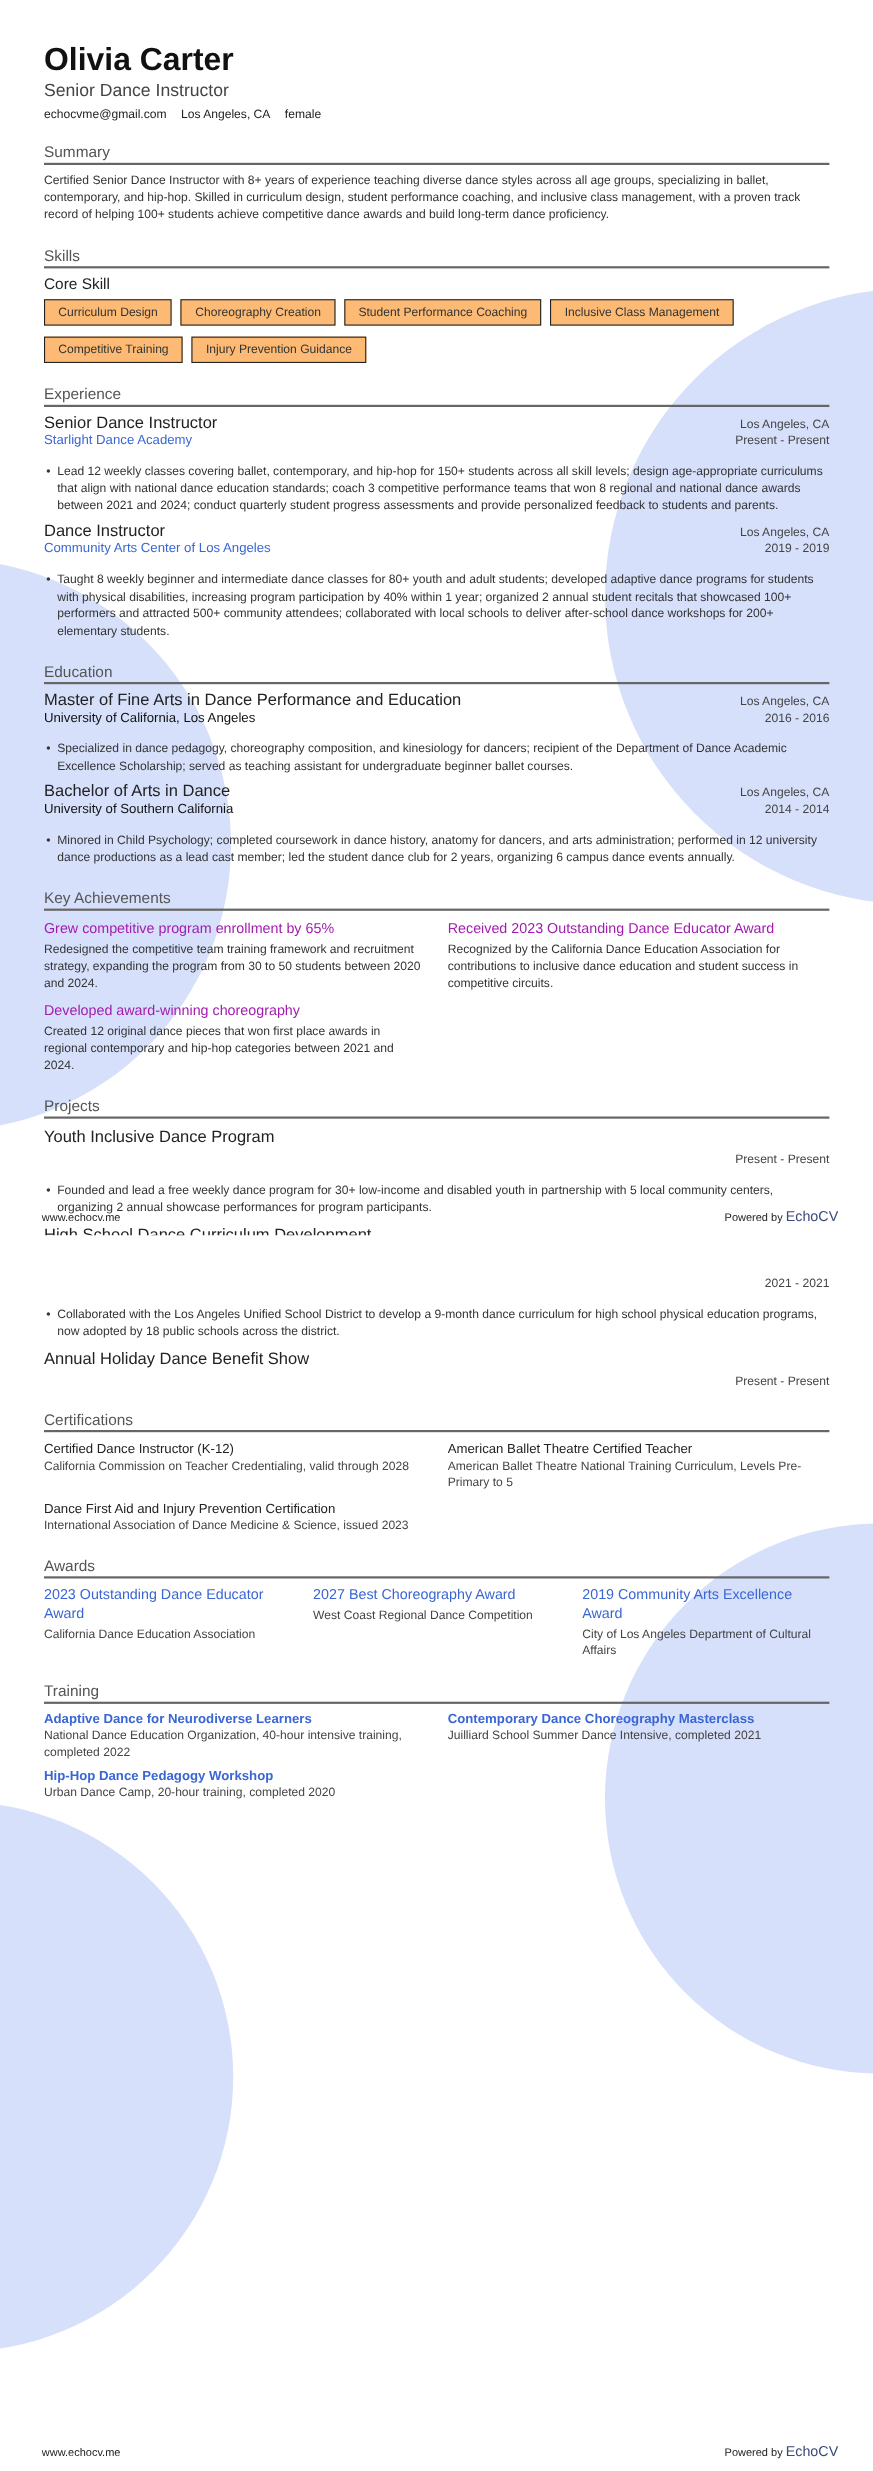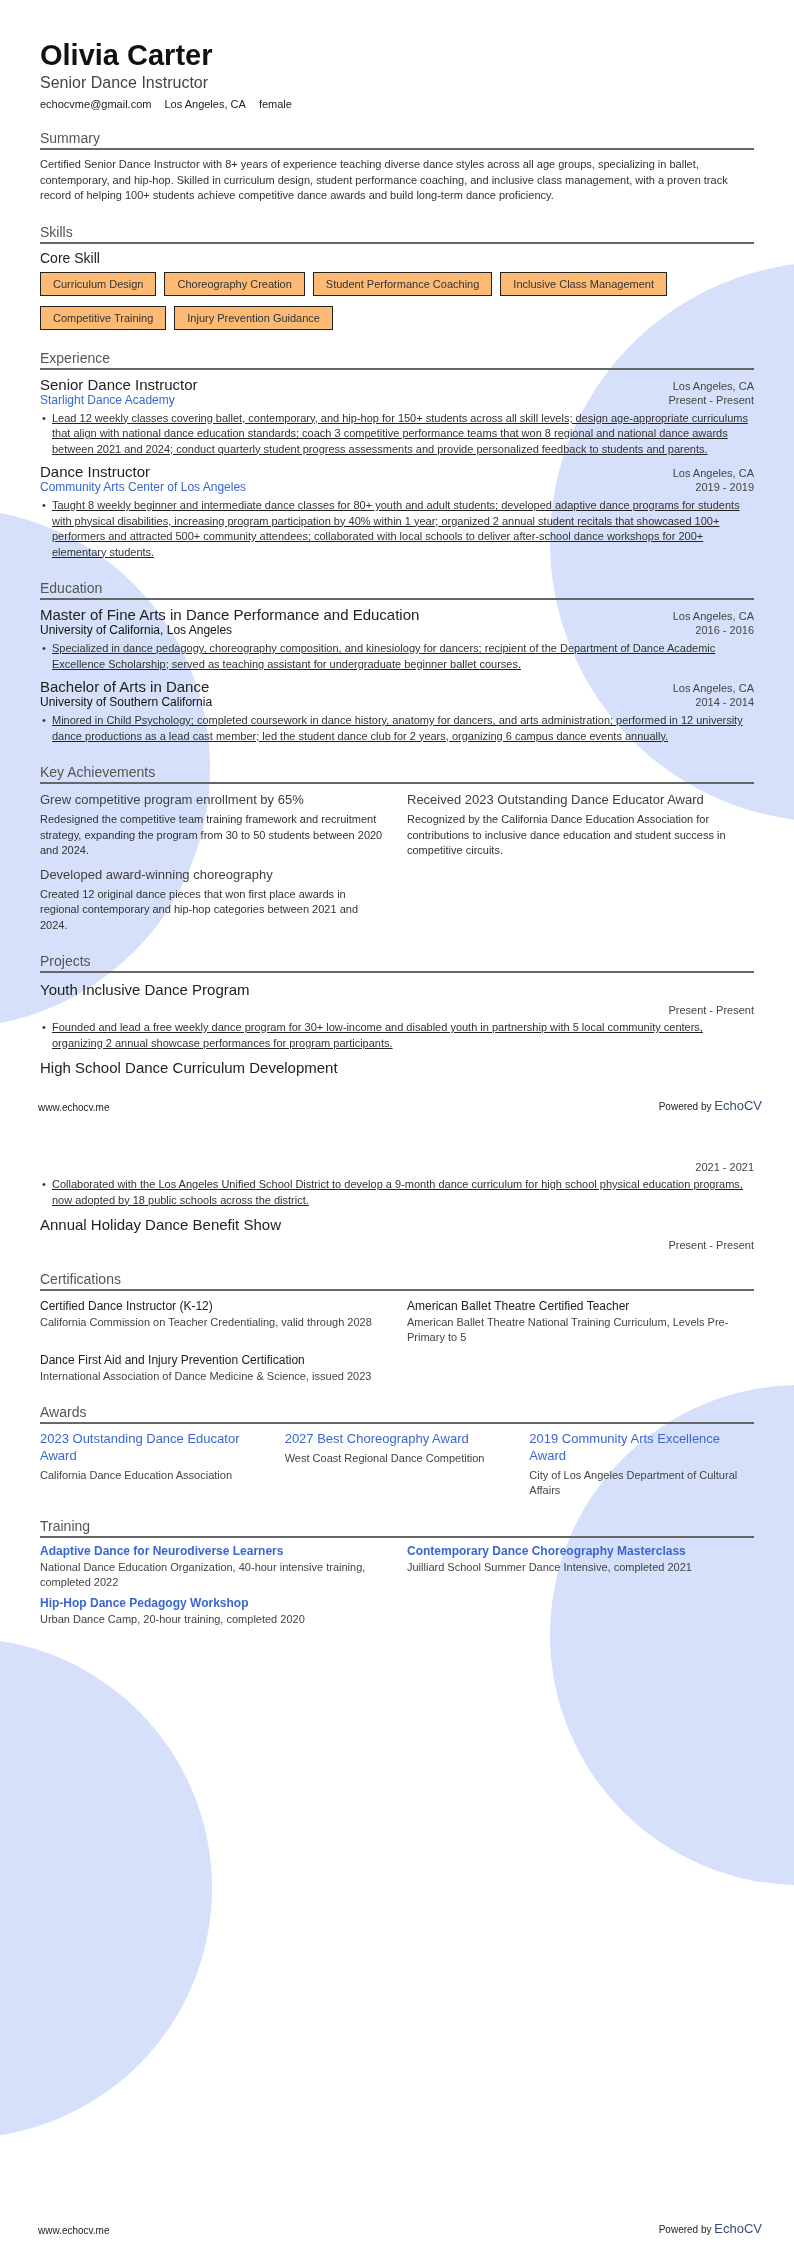--- a/index.html
+++ b/index.html
@@ -24,28 +24,28 @@
     .sub-title { font-size: 14px; color: #222; margin-top: 6px; }
     .tags { display: flex; flex-wrap: wrap; gap: 10px 8px; margin-top: 6px; }
     .tag { border: 1px solid #222; padding: 5px 12px; font-size: 11px; color: #333; background: #fdba74; text-align: right; }
 
     .entry { margin-top: 6px; }
     .row { display: flex; justify-content: space-between; align-items: baseline; }
     .e-title { font-size: 15px; color: #222; }
     .e-org-blue { font-size: 12px; color: #3a66d4; }
     .e-org-black { font-size: 12px; color: #111; }
     .meta { font-size: 11px; color: #444; }
-    .bullets { list-style: none; margin-top: 4px; text-decoration: underline; }
+    .bullets { list-style: none; margin-top: 15px; }
     .bullets li { position: relative; padding-left: 12px; font-size: 11px; color: #333; line-height: 15.5px; }
     .bullets li::before { content: "•"; position: absolute; left: 2px; top: 0; }
 
     .grid2 { display: grid; grid-template-columns: 1fr 1fr; column-gap: 20px; }
     .grid3 { display: grid; grid-template-columns: 1fr 1fr 1fr; column-gap: 20px; }
     .ach { margin-top: 8px; }
-    .ach-title { font-size: 13px; color: #404040; }
+    .ach-title { font-size: 13px; color: #a21caf; }
     .ach-desc { font-size: 11px; color: #333; line-height: 15.5px; margin-top: 5px; }
 
     .cert { margin-top: 8px; }
     .cert-title { font-size: 12px; color: #222; }
     .cert-desc { font-size: 11px; color: #444; line-height: 15px; margin-top: 2px; }
 
     .award-title { font-size: 13px; color: #3a66d4; line-height: 17px; }
     .award-desc { font-size: 11px; color: #444; line-height: 15px; margin-top: 4px; }
 
     .train { margin-top: 6px; }

